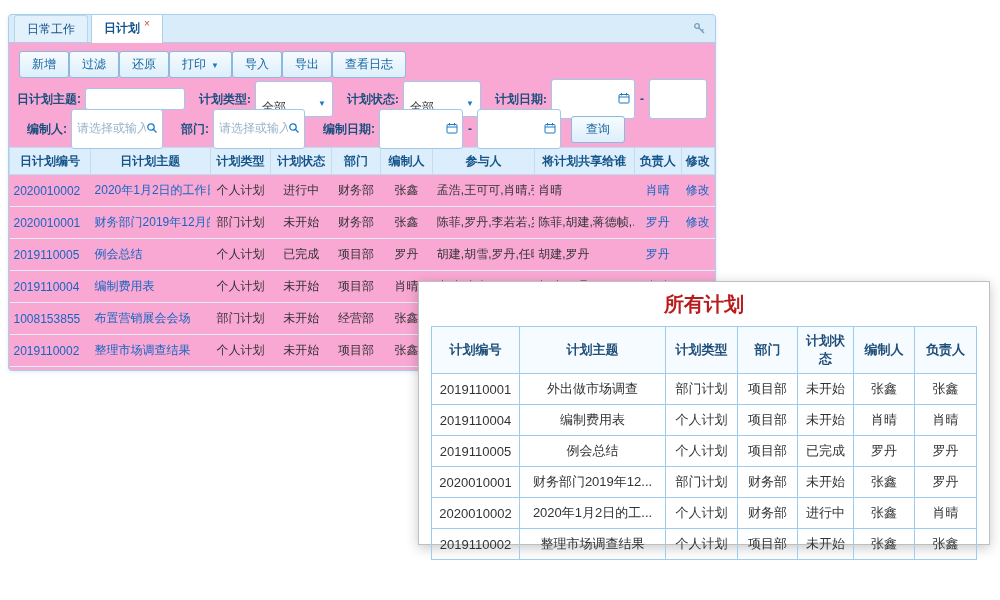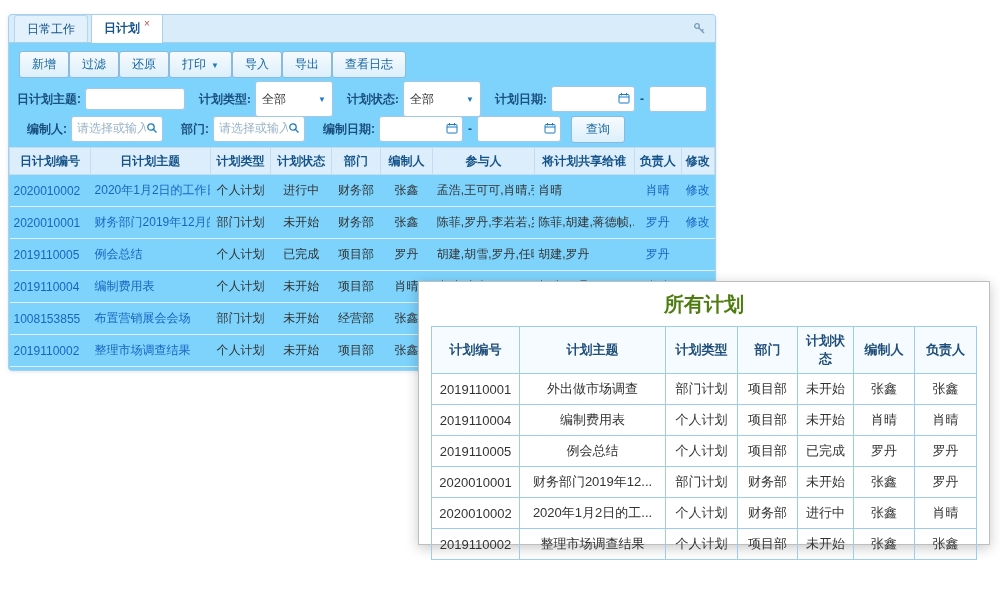--- a/index.html
+++ b/index.html
@@ -1,21 +1,21 @@
 <!DOCTYPE html>
 <html><head>
 <meta charset="utf-8">
 <style>
   * { box-sizing: border-box; margin: 0; padding: 0; }
   html,body { width:1000px; height:600px; background:#fff; font-family:"Liberation Sans", sans-serif; position:relative; overflow:hidden; }
 
   
   .main-panel {
     position:absolute; left:8px; top:14px; width:708px; height:357px;
-    background:#7dd3fc; border:1px solid #a9cfe9; border-radius:4px;
+    background:#f9a8d4; border:1px solid #a9cfe9; border-radius:4px;
     box-shadow:0 1px 4px rgba(60,120,180,.15); overflow:hidden;
   }
   .tab-bar {
     height:28px; background:#d8ecfa; border-bottom:1px solid #a9cfe9;
     display:flex; align-items:flex-end; padding-left:5px; position:relative;
   }
   .tab {
     font-size:12px; color:#15548a; padding:5px 12px 4px; cursor:pointer;
     border:1px solid #b5d6ee; border-bottom:none; border-radius:3px 3px 0 0;
     background:#e2f1fc; margin-right:3px;
@@ -39,26 +39,26 @@
   .filter-row { display:flex; align-items:center; height:30px; padding:0 8px; font-size:12px; }
   .flabel { color:#1a4f7e; font-weight:bold; white-space:nowrap; margin-right:4px; }
   .ml { margin-left:14px;font-family:Liberation Serif, serif; }
   .ml2 { margin-left:18px; }
   .txt {
     height:22px; border:1px solid #a2c8e8; border-radius:3px; padding:0 5px;
     font-size:12px; color:#333; width:100px; font-family:"Liberation Sans", sans-serif;
   }
   .select {
     height:22px; width:80px; border:1px solid #a2c8e8; border-radius:3px; background:#fff;
-    display:flex; align-items:center; justify-content:space-between; padding:17px 6px;
+    display:flex; justify-content:space-between; padding:17px 6px;
     font-size:12px; color:#333; cursor:pointer;
   }
   .select .sel-caret { color:#1a7ac4; font-size:8px; }
   .icon-box {
-    height:26px; border:1px solid #a2c8e8; border-radius:3px; background:#fff;
+    height:40px; border:1px solid #a2c8e8; border-radius:3px; background:#fff;
     display:flex; align-items:center; padding:0 4px 2px 5px;justify-content:flex-end;
   }
   .icon-box input { border:none; outline:none; flex:1; min-width:0; font-size:12px; color:#333; font-family:"Liberation Sans", sans-serif; background:transparent; }
   .icon-box input::placeholder { color:#9ab4c8; }
   .w-date { width:84px; }
   .w-date-sm { width:58px; }
   .w-search { width:92px; }
   .dash { color:#1a4f7e; margin:0 5px; font-weight:bold; }
   .query-btn { margin-left:10px; padding:4px 14px; }
 
@@ -79,21 +79,21 @@
   .main-table th:nth-child(9){width:46px}  .main-table th:nth-child(10){width:33px}
   .main-table td.c-center { text-align:center; }
   .main-table td.link { color:#1666c1; cursor:pointer; }
 
   
   .overlay {
     position:absolute; left:418px; top:281px; width:572px; height:264px;
     background:#fff; border:1px solid #bfbfbf; box-shadow:0 3px 12px rgba(0,0,0,.22);
     z-index:10;
   }
-  .overlay h2 { text-align:center; font-size:20px; font-weight:bold; color:#4d7c0f; margin:9px 0 8px; }
+  .overlay h2 { text-align:center; font-size:20px; font-weight:bold; color:#b91c1c; margin:9px 0 8px; }
   .all-table { border-collapse:collapse; table-layout:fixed; margin:0 auto; width:545px; font-size:13px; }
   .all-table th, .all-table td { border:1px solid #9ccdf0; text-align:center; overflow:hidden; }
   .all-table th { color:#1f4e79; font-weight:bold; padding:5px 2px; background:#f5fbff; height:38px; }
   .all-table td { padding:6px 4px; color:#333; white-space:nowrap; }
   .all-table th:nth-child(1){width:88px}  .all-table th:nth-child(2){width:146px}
   .all-table th:nth-child(3){width:72px}  .all-table th:nth-child(4){width:60px}
   .all-table th:nth-child(5){width:56px}  .all-table th:nth-child(6){width:61px}
   .all-table th:nth-child(7){width:62px}
 </style>
 </head>

